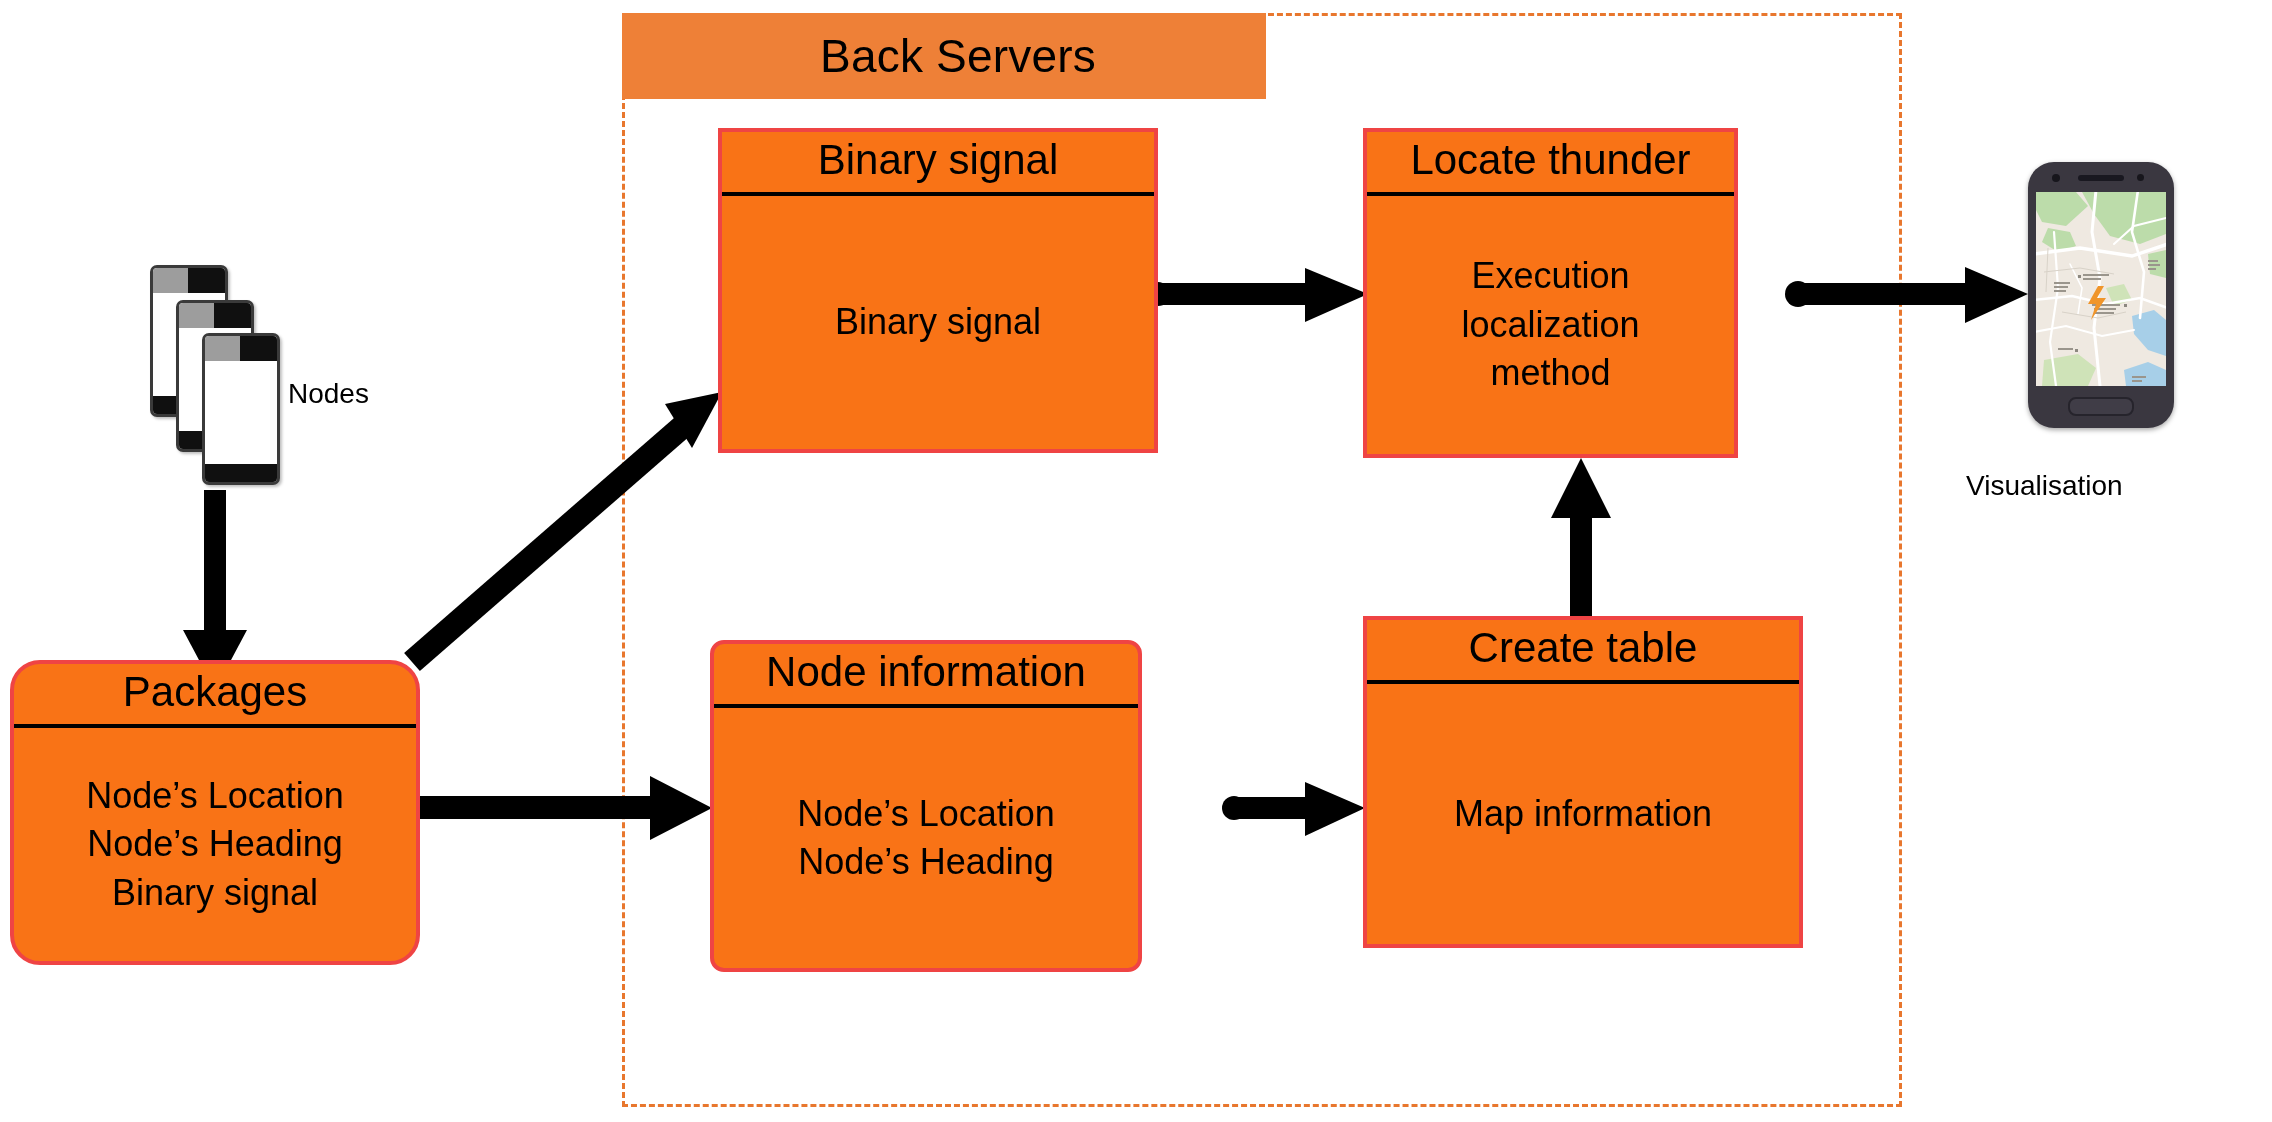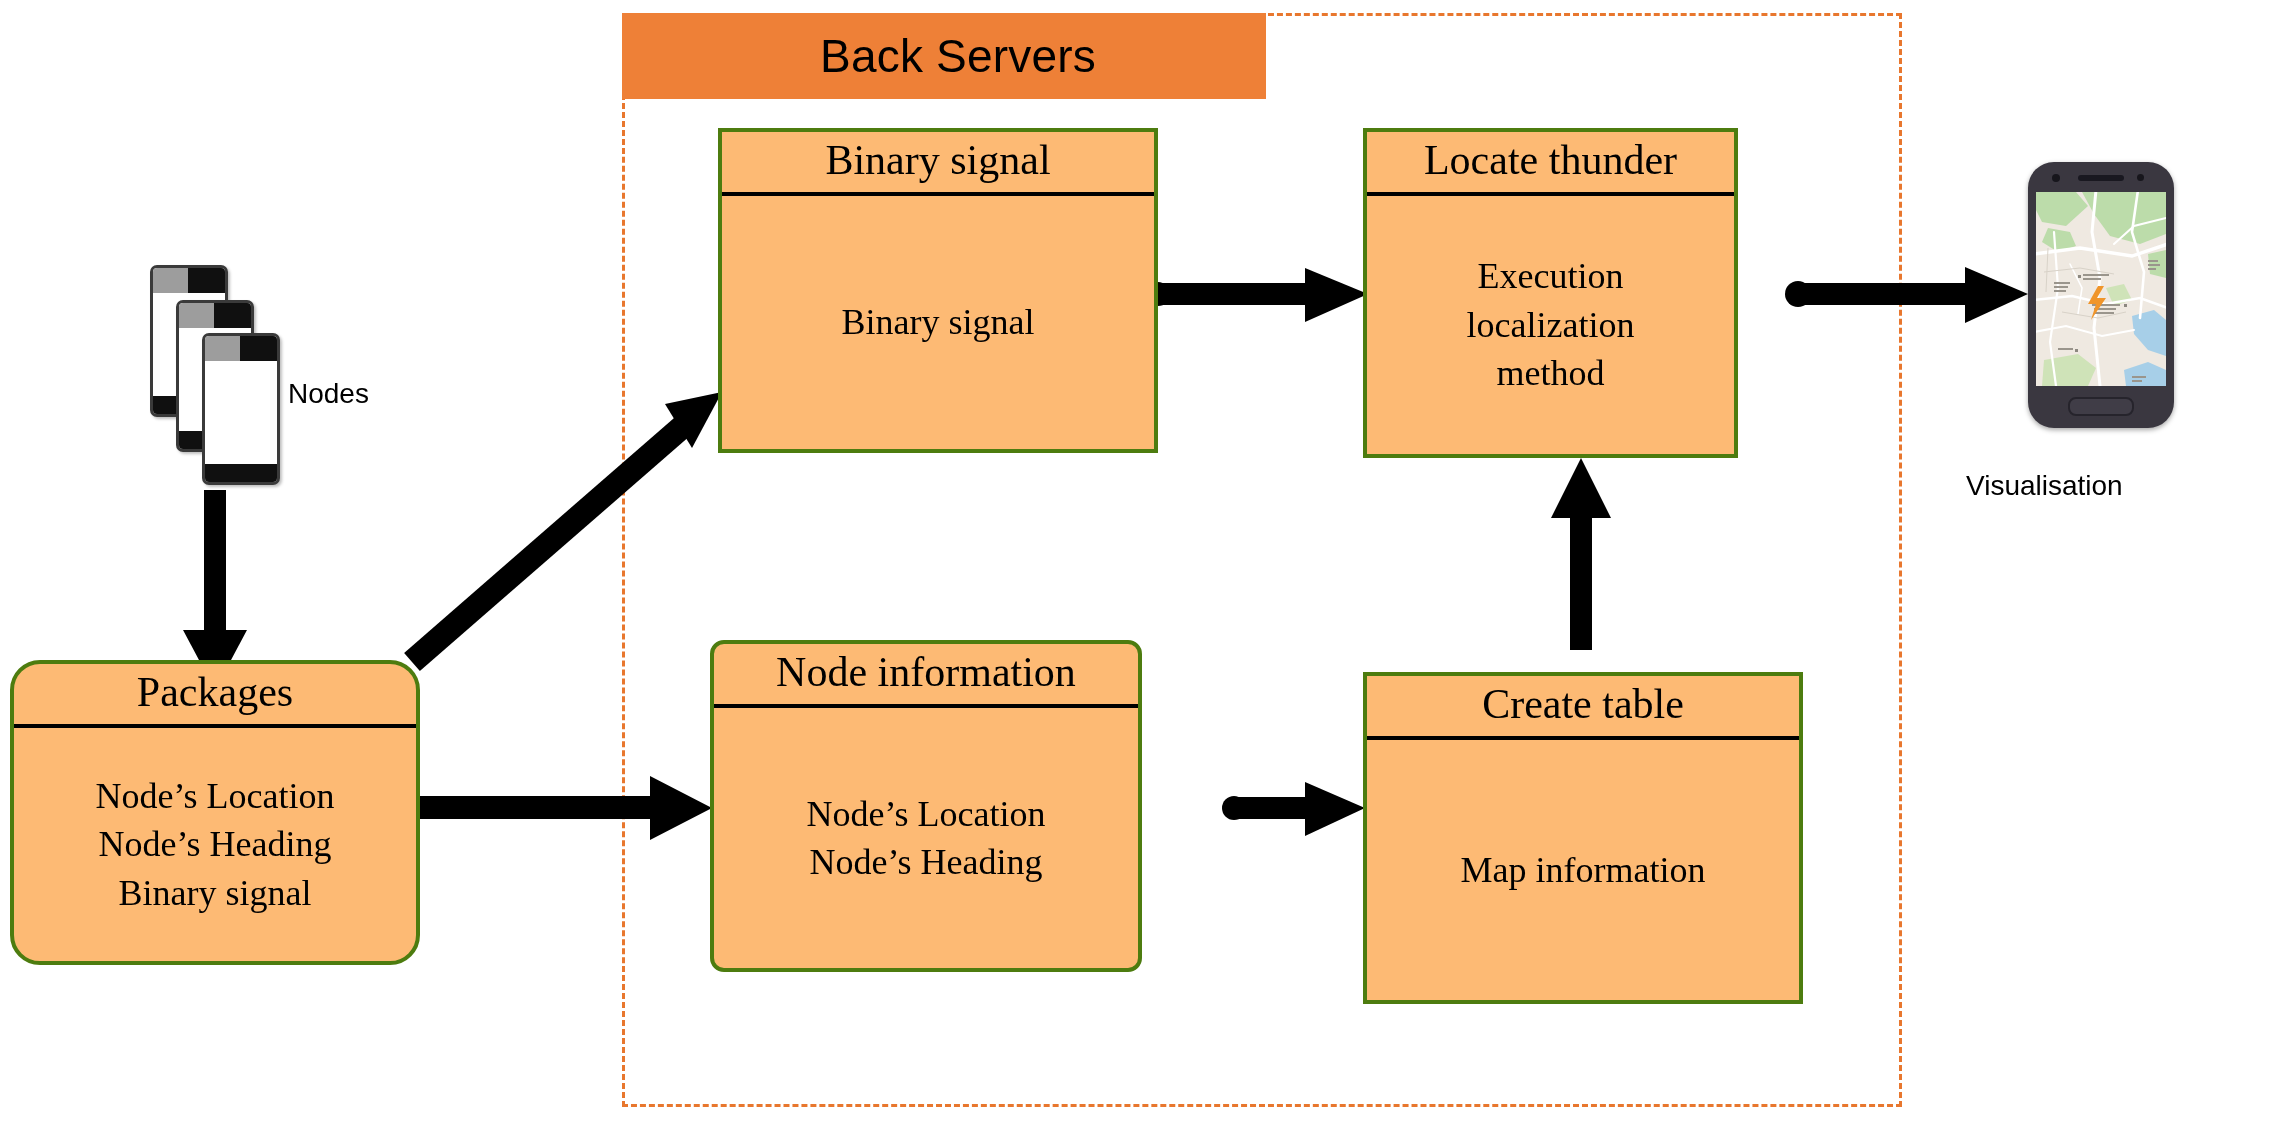--- a/index.html
+++ b/index.html
@@ -32,26 +32,25 @@
     align-items: center;
     justify-content: center;
     font-size: 46px;
     letter-spacing: .2px;
     box-sizing: border-box;
     padding-left: 28px;
   }
   
   .node-box {
     position: absolute;
-    background: #fdba74;
-    border: 4px solid #4d7c0f;
+    background: #f97316;
+    border: 4px solid #ef4444;
     box-sizing: border-box;
     display: flex;
     flex-direction: column;
-    font-family: Liberation Serif, serif;
   }
   .node-box .hdr {
     flex: 0 0 auto;
     border-bottom: 4px solid #000000;
     text-align: center;
     font-size: 42px;
     line-height: 1.15;
     padding: 4px 6px 8px 6px;
     color: #000;
     box-sizing: border-box;
@@ -263,21 +262,21 @@
   </div>
 
   <div class="node-box" style="left:710px; top:640px; width:432px; height:332px;border-radius:14px;">
     <div class="hdr">Node information</div>
     <div class="body">
       <div class="ln">Node’s Location</div>
       <div class="ln">Node’s Heading</div>
     </div>
   </div>
 
-  <div class="node-box" style="left:1363px; top:672px; width:440px; height:332px;">
+  <div class="node-box" style="left:1363px; top:616px; width:440px; height:332px;">
     <div class="hdr">Create table</div>
     <div class="body">
       <div class="ln">Map information</div>
     </div>
   </div>
 
   <div class="smartphone" style="left:2028px; top:162px; width:146px; height:266px;">
     <div class="cam"></div>
     <div class="speaker"></div>
     <div class="sensor"></div>

